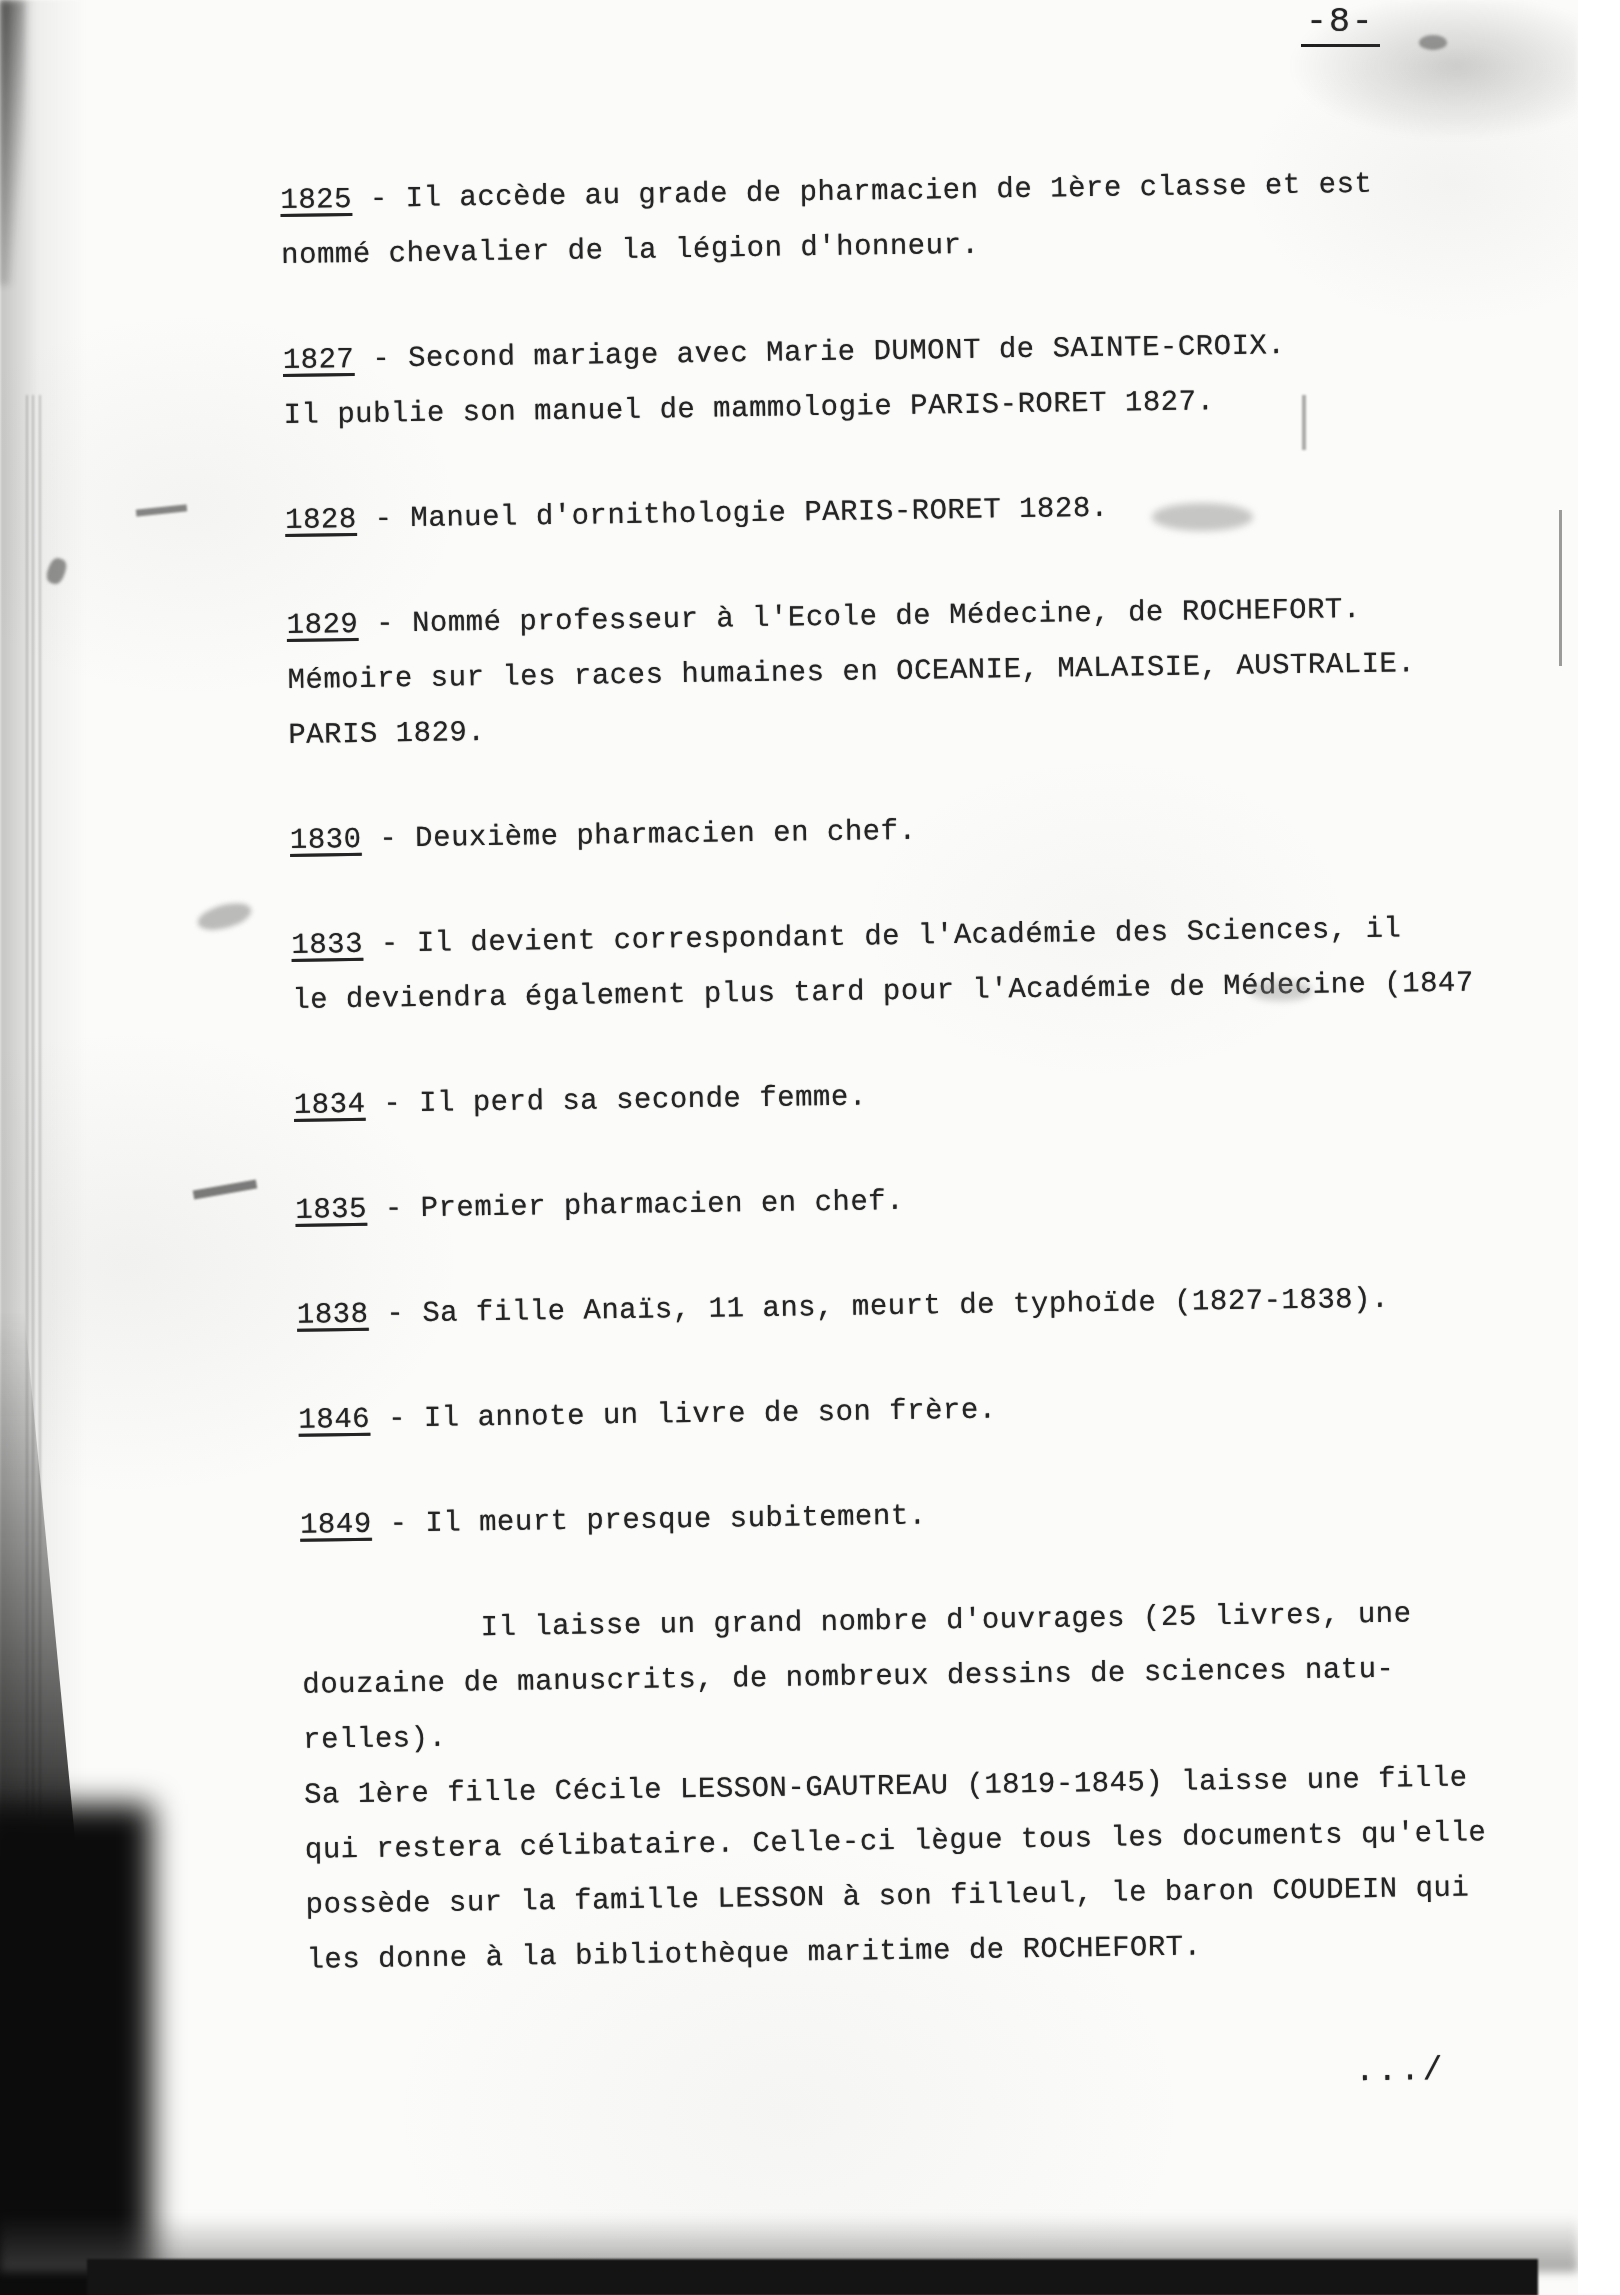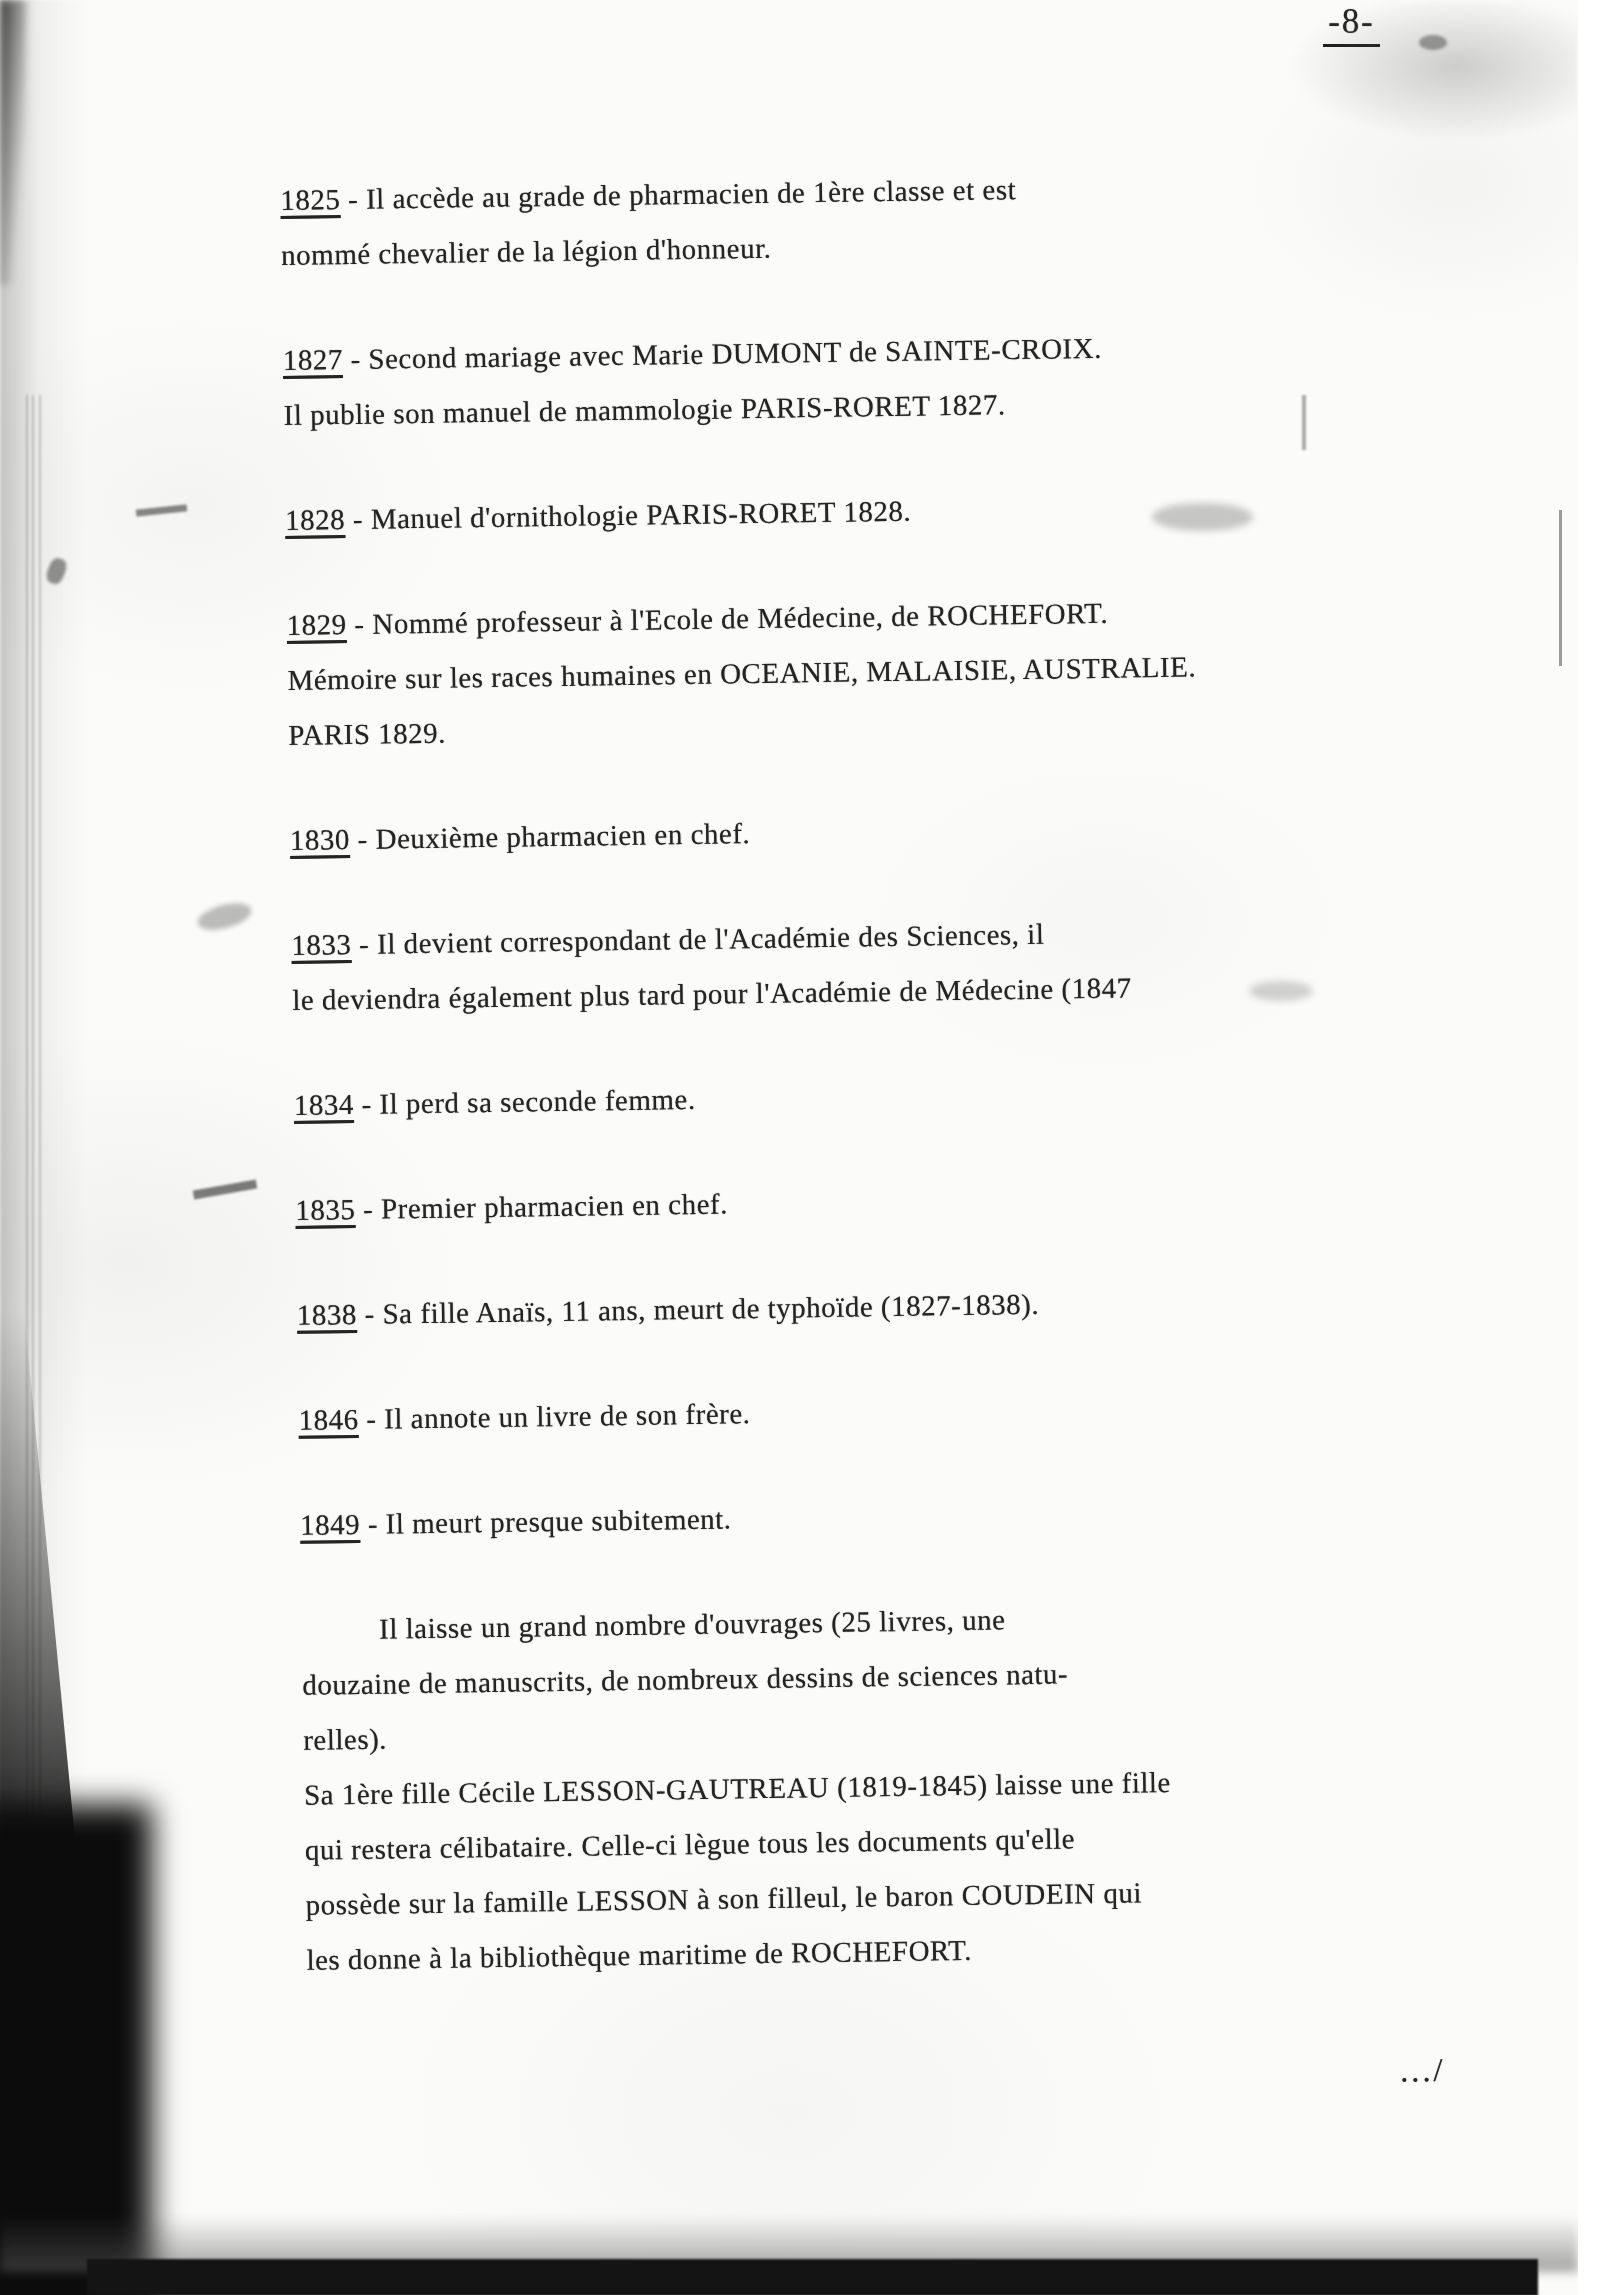--- a/index.html
+++ b/index.html
@@ -6,21 +6,21 @@
     margin: 0;
     padding: 0;
     background: #ffffff;
   }
   .page {
     position: relative;
     width: 1578px;
     height: 2296px;
     background: #fbfbf9;
     overflow: hidden;
-    font-family: Liberation Serif, serif;
+    font-family: Liberation Mono, monospace;
     color: #242424;
   }
   
   .mottle {
     position: absolute;
     inset: 0;
     background:
       radial-gradient(ellipse 386px 275px at 12% 22%, rgba(150,150,150,.07), transparent 70%),
       radial-gradient(ellipse 478px 331px at 8% 55%, rgba(140,140,140,.09), transparent 70%),
       radial-gradient(ellipse 569px 386px at 50% 92%, rgba(150,150,150,.06), transparent 70%),

